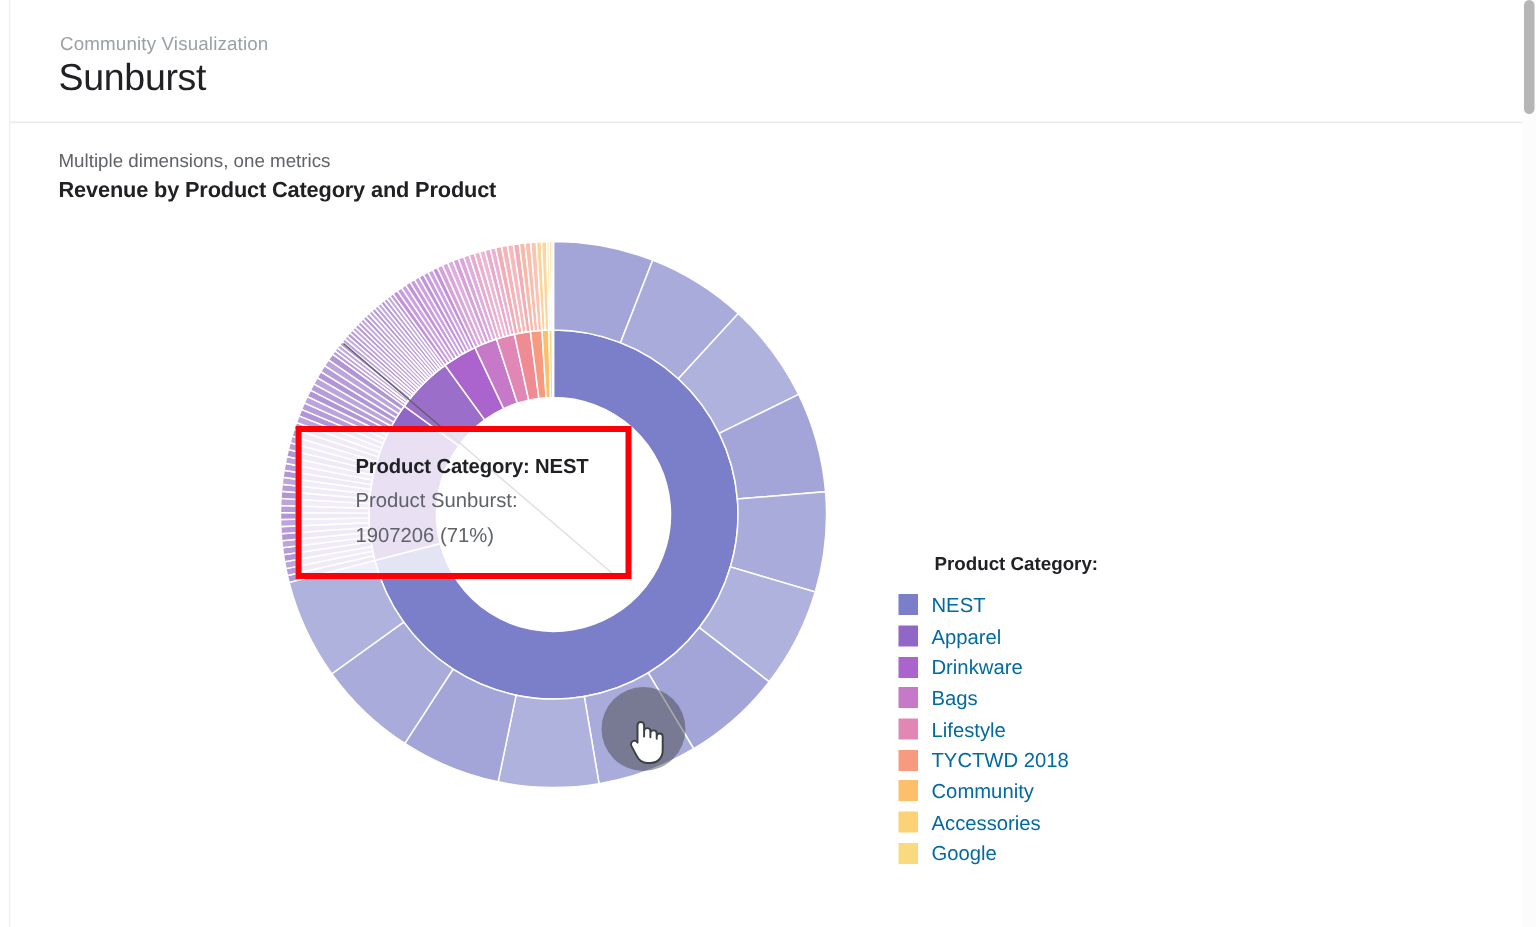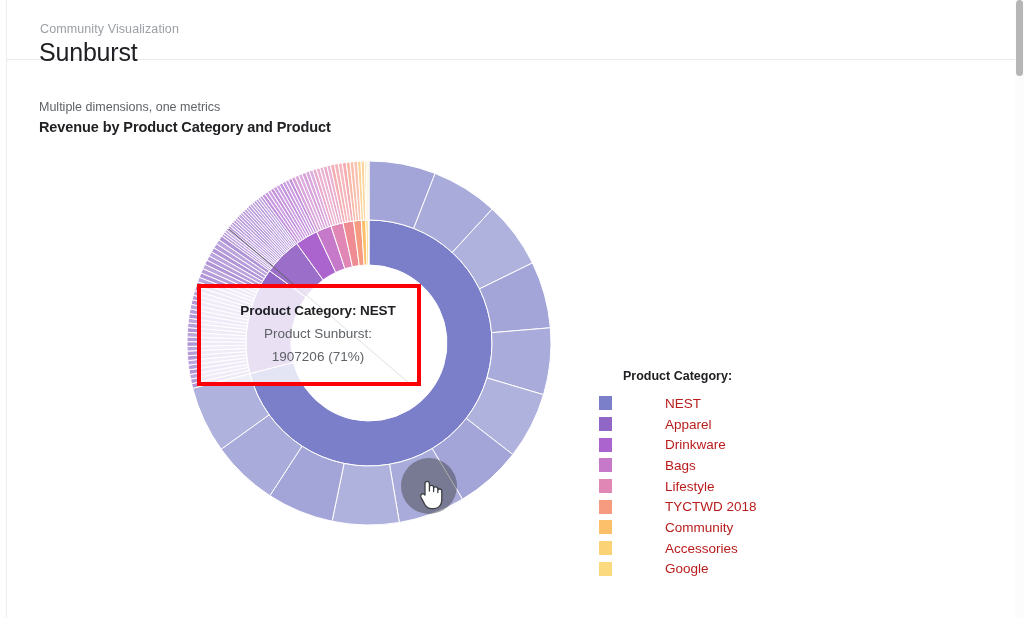--- a/index.html
+++ b/index.html
@@ -14,21 +14,21 @@
     width: 1024px; height: 618px;
     background: #ffffff;
   }
   
   .left-rule {
     position: absolute; left: 6px; top: 0; width: 1px; height: 618px;
     background: #eceded;
   }
   
   .header {
-    position: absolute; left: 7px; top: 0; width: 1010px; height: 60px;
+    position: absolute; left: 7px; top: 0; width: 1010px; height: 82px;
     background: #ffffff;
     border-bottom: 1px solid #e8e9ea;
   }
   .eyebrow {
     position: absolute; left: 33px; top: 22px;
     font-size: 12.5px; color: #9aa0a6; letter-spacing: .1px;
   }
   .page-title {
     position: absolute; left: 32px; top: 38px;
     font-size: 25px; color: #202124; font-weight: 400; letter-spacing: -.2px;
@@ -61,22 +61,21 @@
   .cursor-hand {
     position: absolute; left: 410px; top: 395px;
     width: 26px; height: 32px; pointer-events: none;
   }
   
   .tooltip {
     position: absolute; left: 190px; top: 201px;
     width: 224px; height: 102px;
     background: rgba(255,255,255,.80);
     border: 4px solid #fb0007;
-    padding: 12px 0 0 18px;
-    text-align: center;
+    padding: 12px 0 0 36px;
   }
   .tip-line1 {
     font-size: 13.5px; font-weight: bold; color: #202124;
     letter-spacing: -.1px; line-height: 22px;
   }
   .tip-line2 {
     font-size: 13.5px; color: #5f6368; line-height: 23px;
   }
   .tip-line3 {
     font-size: 13.5px; color: #5f6368; line-height: 23px;
@@ -89,21 +88,21 @@
     font-size: 12.5px; font-weight: bold; color: #202124;
     margin-left: 24px; margin-bottom: 10px;
   }
   .legend-item {
     display: flex; align-items: center; height: 20.7px;
   }
   .legend-swatch {
     width: 13px; height: 14px; flex: none; margin-right: 9px;
   }
   .legend-label {
-    font-size: 13.5px; color: #b91c1c; white-space: nowrap; margin-left: 44px;
+    font-size: 13.5px; color: #0369a1; white-space: nowrap;
   }
   
   .scrollbar-track {
     position: absolute; right: 0; top: 0; width: 9px; height: 618px;
     background: #fcfcfc;
   }
   .scrollbar-thumb {
     position: absolute; right: 1px; top: 0; width: 7px; height: 76px;
     background: #b6b6b6; border-radius: 4px;
   }

